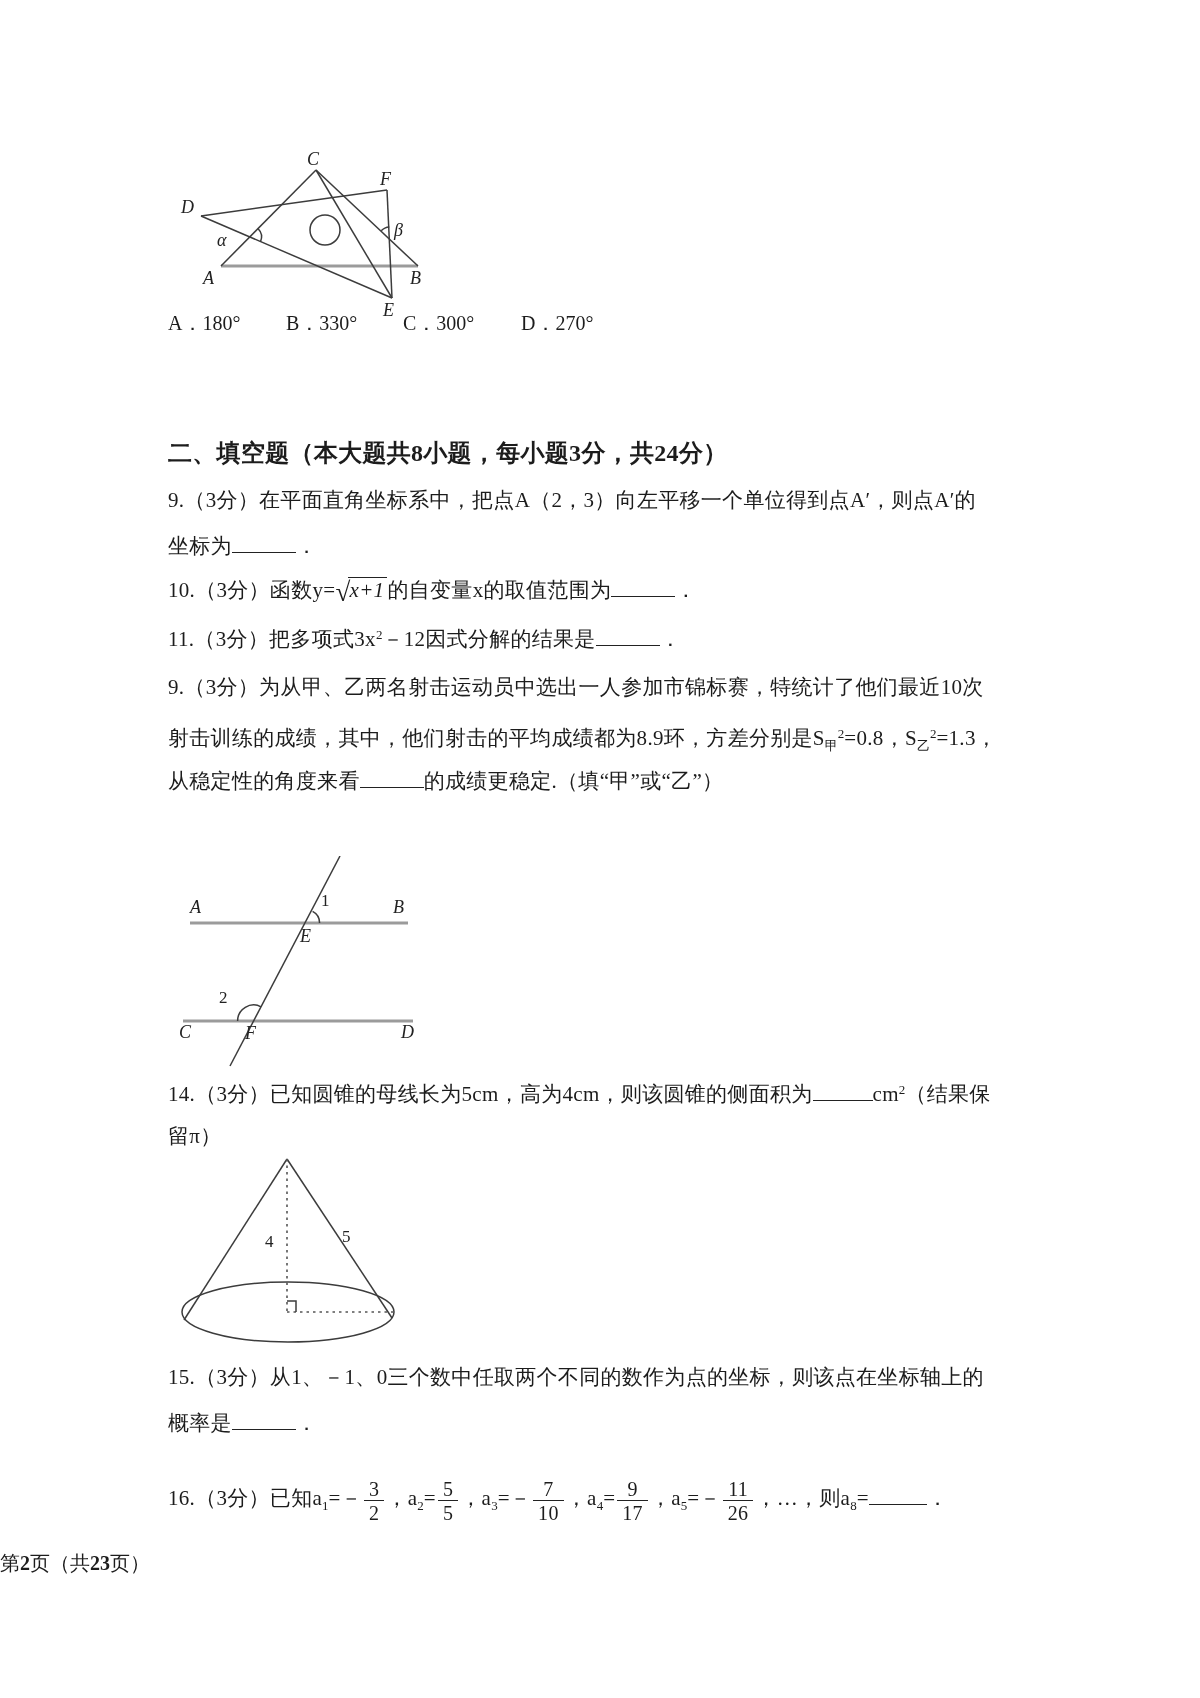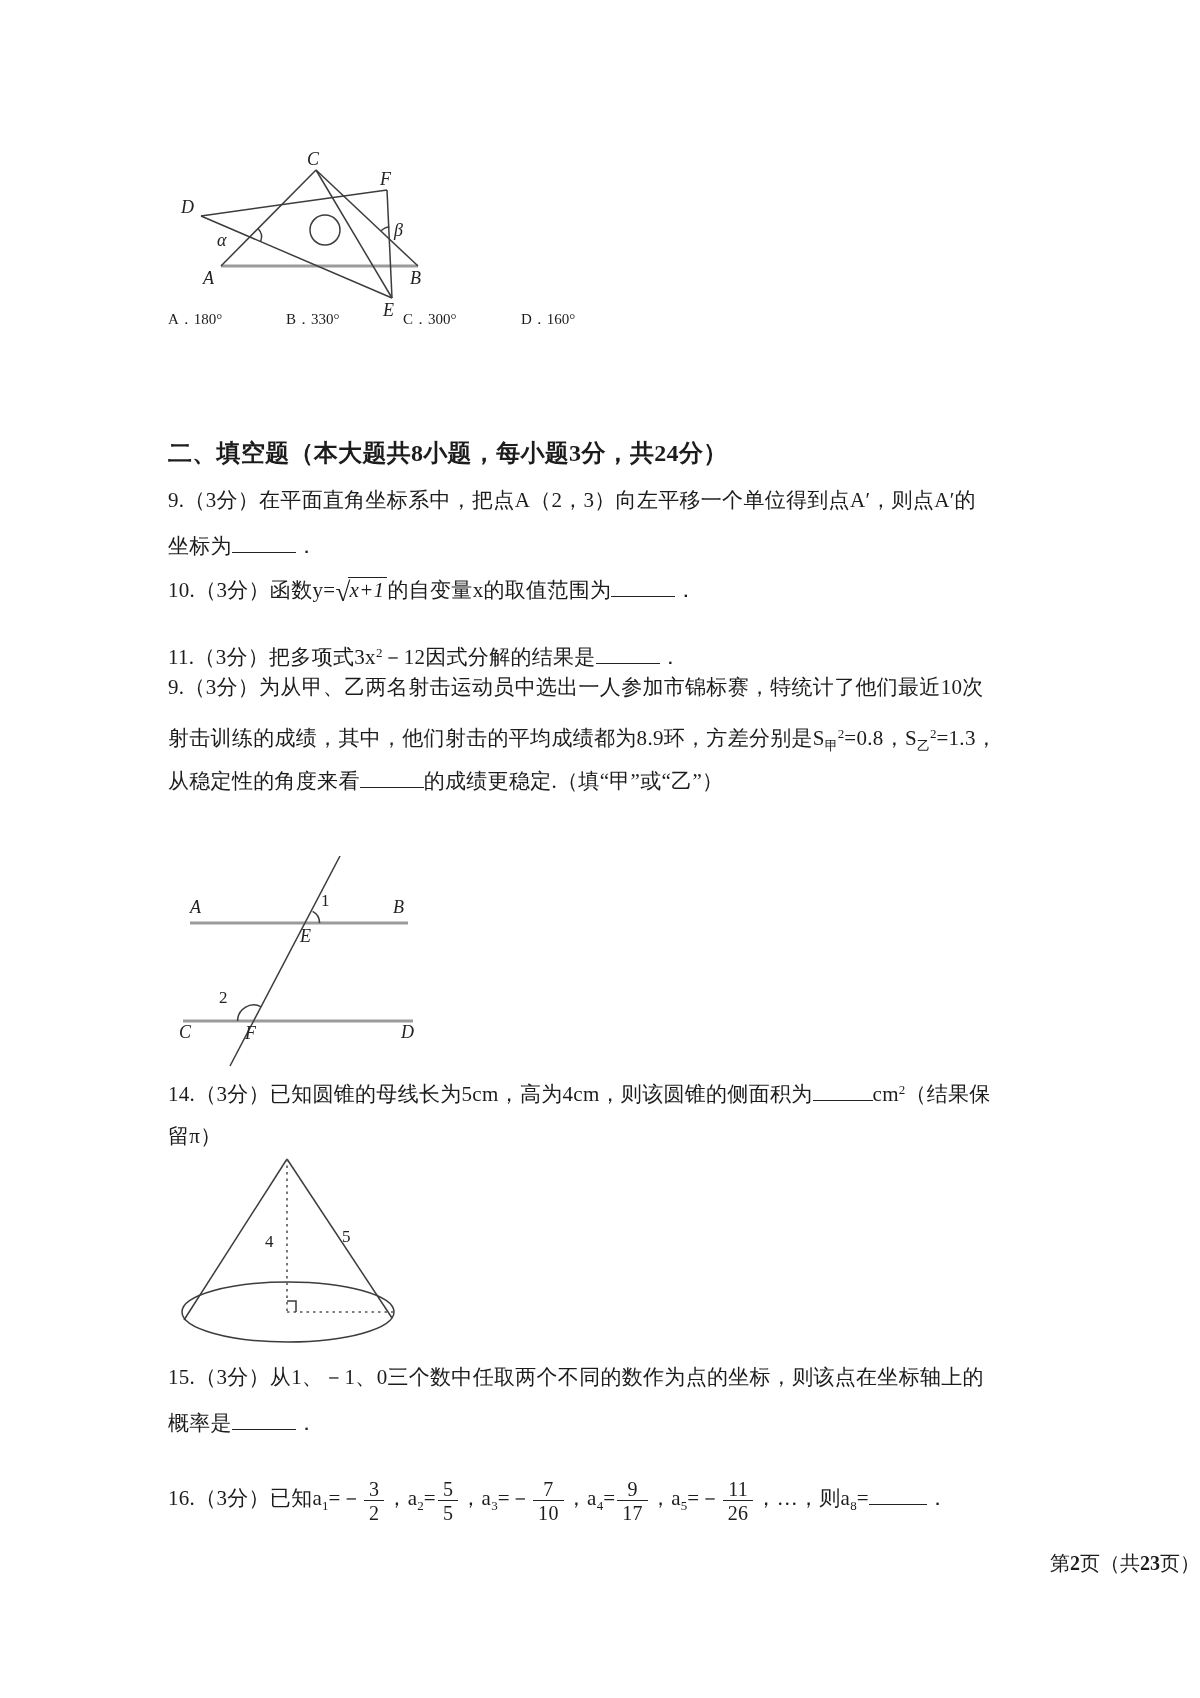--- a/index.html
+++ b/index.html
@@ -1,37 +1,37 @@
 <!DOCTYPE html>
 <html><head>
 <meta charset="utf-8">
 <style>
   html,body{margin:0;padding:0;background:#fff;}
   #page{position:relative;width:1200px;height:1698px;background:#ffffff;overflow:hidden;
         font-family:"Liberation Serif","DejaVu Serif",serif;color:#1c1c1c;}
   .line{position:absolute;left:168px;font-size:21px;line-height:26px;white-space:nowrap;letter-spacing:0.3px;}
   .hdr{font-weight:bold;font-size:24px;}
-  .opt{position:absolute;font-size:15px;white-space:nowrap;}
+  .opt{position:absolute;font-size:20px;white-space:nowrap;}
   .blank{display:inline-block;border-bottom:1.6px solid #222;height:16px;vertical-align:baseline;}
   .sup{font-size:13px;vertical-align:7px;letter-spacing:0;}
   .sub{font-size:13px;vertical-align:-5px;letter-spacing:0;}
   .bold{font-weight:bold;}
   .sqrt{white-space:nowrap;display:inline-block;}
   .rsign{display:inline-block;font-size:27px;vertical-align:-4px;margin-right:-3px;}
   .rad{display:inline-block;border-top:1.8px solid #222;padding:1px 3px 0 2px;line-height:1.05;font-style:italic;}
   .frac{display:inline-block;text-align:center;vertical-align:-15px;margin:0 2px;font-size:20px;}
   .fn{display:block;line-height:1.1;padding:0 5px;}
   .fd{display:block;line-height:1.2;border-top:1.6px solid #222;padding:0 5px;}
   .fig{position:absolute;}
   .flab{font-family:"Liberation Serif",serif;font-style:italic;font-size:18px;fill:#222;}
   .fnum{font-family:"Liberation Serif",serif;font-style:normal;font-size:17px;fill:#222;}
   .thin{stroke:#3c3c3c;stroke-width:1.5;fill:none;}
   .thick{stroke:#9b9b9b;stroke-width:3;fill:none;}
   .dash{stroke:#555;stroke-width:1.6;fill:none;stroke-dasharray:2.5,4;}
-  .footer{position:absolute;width:100%;text-align:right;font-size:20px;}
+  .footer{position:absolute;width:100%;text-align:left;font-size:20px;}
 </style>
 </head>
 <body>
 
 <div id="page">
 
   <svg class="fig" style="left:163px;top:133px" width="290" height="200" viewBox="0 0 290 200">
     <line class="thick" x1="58" y1="133" x2="255" y2="133"></line>
     <line class="thin" x1="58" y1="133" x2="153" y2="37"></line>
     <line class="thin" x1="153" y1="37" x2="229" y2="165"></line>
@@ -48,30 +48,30 @@
     <text class="flab" x="40" y="151">A</text>
     <text class="flab" x="247" y="151">B</text>
     <text class="flab" x="220" y="183">E</text>
     <text class="flab" x="54" y="113">α</text>
     <text class="flab" x="231" y="103">β</text>
   </svg>
 
   <span class="opt" style="left:168px;top:310px">A．180°</span>
   <span class="opt" style="left:286px;top:310px">B．330°</span>
   <span class="opt" style="left:403px;top:310px">C．300°</span>
-  <span class="opt" style="left:521px;top:310px">D．160°</span>
+  <span class="opt" style="left:521px;top:310px">D．270°</span>
 
   <div class="line hdr" style="top:440px">二、填空题（本大题共8小题，每小题3分，共24分）</div>
 
   <div class="line" style="top:487px">9.（3分）在平面直角坐标系中，把点A（2，3）向左平移一个单位得到点A′，则点A′的</div>
   <div class="line" style="top:533px">坐标为<span class="blank" style="width: 64px;"></span>．</div>
 
   <div class="line" style="top:577px">10.（3分）函数y=<span class="sqrt"><span class="rsign">√</span><span class="rad">x+1</span></span>的自变量x的取值范围为<span class="blank" style="width: 64px;"></span>．</div>
 
-  <div class="line" style="top:640px">11.（3分）把多项式3x<span class="sup">2</span>－12因式分解的结果是<span class="blank" style="width: 64px;"></span>．</div>
+  <div class="line" style="top:622px">11.（3分）把多项式3x<span class="sup">2</span>－12因式分解的结果是<span class="blank" style="width: 64px;"></span>．</div>
 
   <div class="line" style="top:674px">9.（3分）为从甲、乙两名射击运动员中选出一人参加市锦标赛，特统计了他们最近10次</div>
   <div class="line" style="top:721px">射击训练的成绩，其中，他们射击的平均成绩都为8.9环，方差分别是S<span class="sub">甲</span><span class="sup">2</span>=0.8，S<span class="sub">乙</span><span class="sup">2</span>=1.3，</div>
   <div class="line" style="top:768px">从稳定性的角度来看<span class="blank" style="width: 64px;"></span>的成绩更稳定.（填“甲”或“乙”）</div>
 
 
   <svg class="fig" style="left:178px;top:856px" width="245" height="215" viewBox="0 0 245 215">
     <line class="thick" x1="12" y1="67" x2="230" y2="67"></line>
     <line class="thick" x1="5" y1="165" x2="235" y2="165"></line>
     <line class="thin" x1="162" y1="0" x2="52" y2="210"></line>

